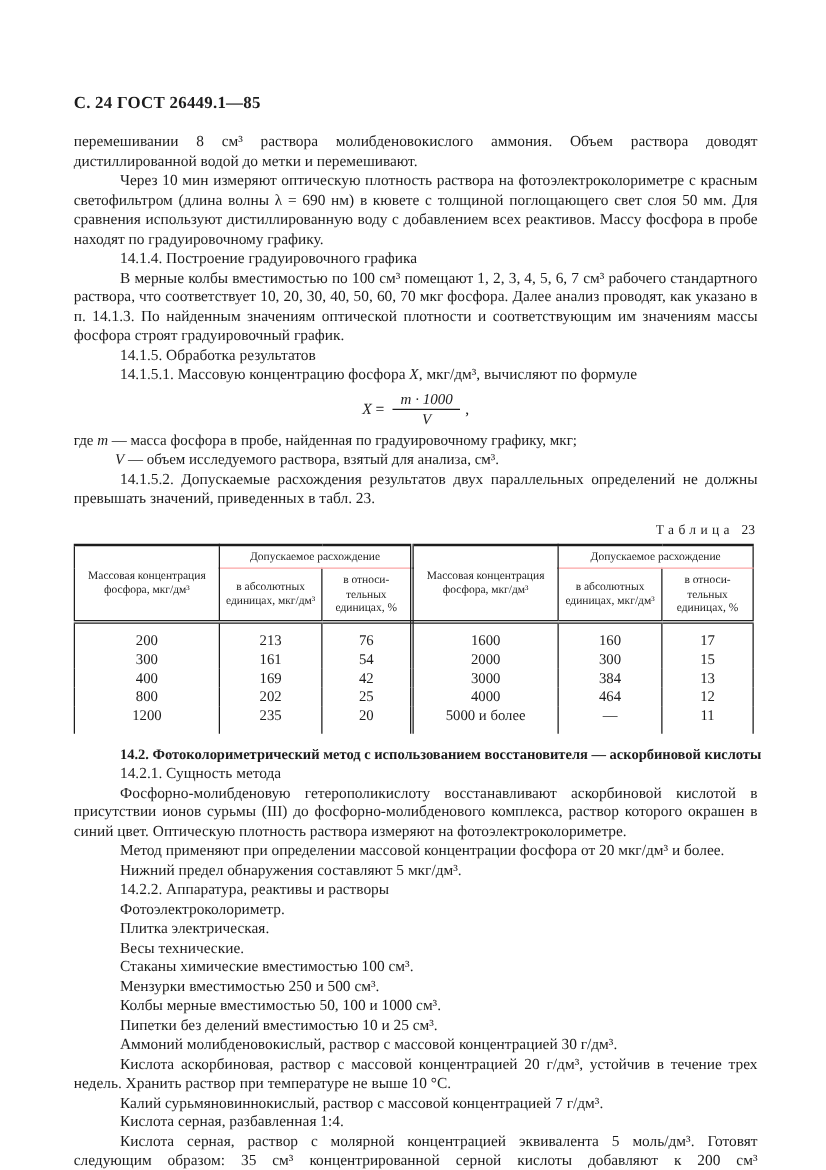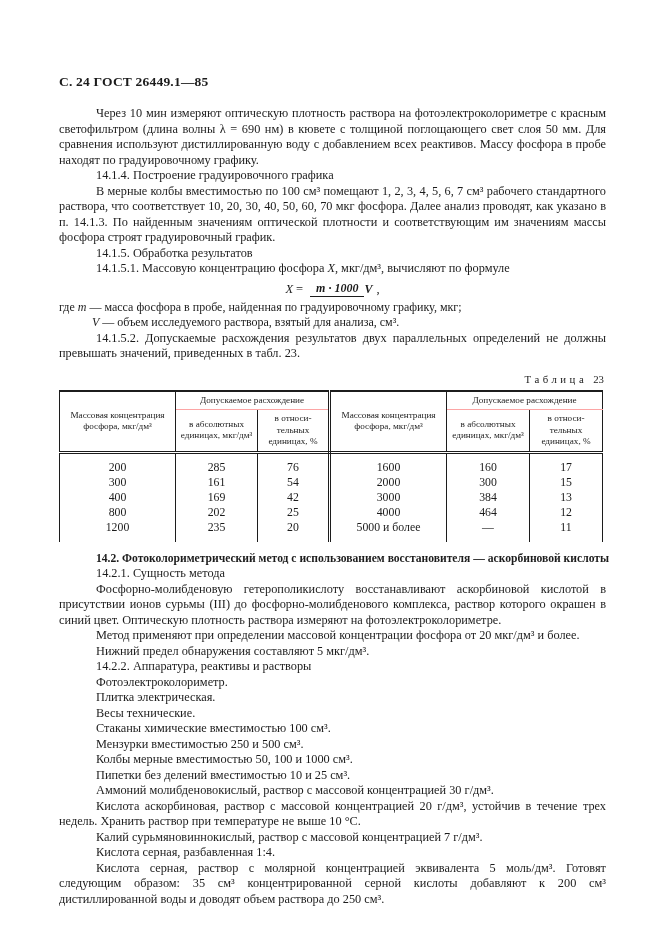--- a/index.html
+++ b/index.html
@@ -35,24 +35,24 @@
   .var { font-style: italic; font-family: "Liberation Serif", serif; }
   .formula-row {
     display: flex;
     justify-content: center;
     align-items: center;
     margin: 5px 0 3px 0;
     font-size: 12.5px;
   }
   .frac {
     display: inline-flex;
+    flex-direction: column;
     align-items: center;
     margin: 0 4px;
     vertical-align: middle;
-    font-weight: bold;
   }
   .frac .num {
     padding: 0 6px 1px 6px;
     border-bottom: 1px solid #1c1c1c;
     font-size: 12px;
     line-height: 13px;
   }
   .frac .den {
     padding-top: 1px;
     font-size: 12px;
@@ -105,20 +105,21 @@
   }
 </style>
 </head>
 <body>
 
 <div class="page">
   <div class="content">
 
     <div class="doc-header">С. 24 ГОСТ 26449.1—85</div>
 
+    <p class="para">перемешивании 8 см³ раствора молибденовокислого аммония. Объем раствора доводят дистиллированной водой до метки и перемешивают.</p>
     <p class="para ind">Через 10 мин измеряют оптическую плотность раствора на фотоэлектроколориметре с красным светофильтром (длина волны λ = 690 нм) в кювете с толщиной поглощающего свет слоя 50 мм. Для сравнения используют дистиллированную воду с добавлением всех реактивов. Массу фосфора в пробе находят по градуировочному графику.</p>
     <p class="para ind">14.1.4. Построение градуировочного графика</p>
     <p class="para ind">В мерные колбы вместимостью по 100 см³ помещают 1, 2, 3, 4, 5, 6, 7 см³ рабочего стандартного раствора, что соответствует 10, 20, 30, 40, 50, 60, 70 мкг фосфора. Далее анализ проводят, как указано в п. 14.1.3. По найденным значениям оптической плотности и соответствующим им значениям массы фосфора строят градуировочный график.</p>
     <p class="para ind">14.1.5. Обработка результатов</p>
     <p class="para ind"><span>14.1.5.1. Массовую концентрацию фосфора </span><span class="var">X</span><span>,  мкг/дм³, вычисляют по формуле</span></p>
 
     <div class="formula-row">
       <span class="var">X</span>
       <span style="margin:0 3px;">=</span>
       <span class="frac">
@@ -154,21 +155,21 @@
         <tr>
           <th class="hdr-bottom">в абсолютных единицах, мкг/дм³</th>
           <th class="hdr-bottom">в относи- тельных единицах, %</th>
           <th class="hdr-bottom">в абсолютных единицах, мкг/дм³</th>
           <th class="hdr-bottom">в относи- тельных единицах, %</th>
         </tr>
       </thead>
       <tbody>
         <tr class="first-data">
           <td>200</td>
-          <td>285</td>
+          <td>213</td>
           <td>76</td>
           <td class="mid-div">1600</td>
           <td>160</td>
           <td>17</td>
         </tr>
         <tr>
           <td>300</td>
           <td>161</td>
           <td>54</td>
           <td class="mid-div">2000</td>

